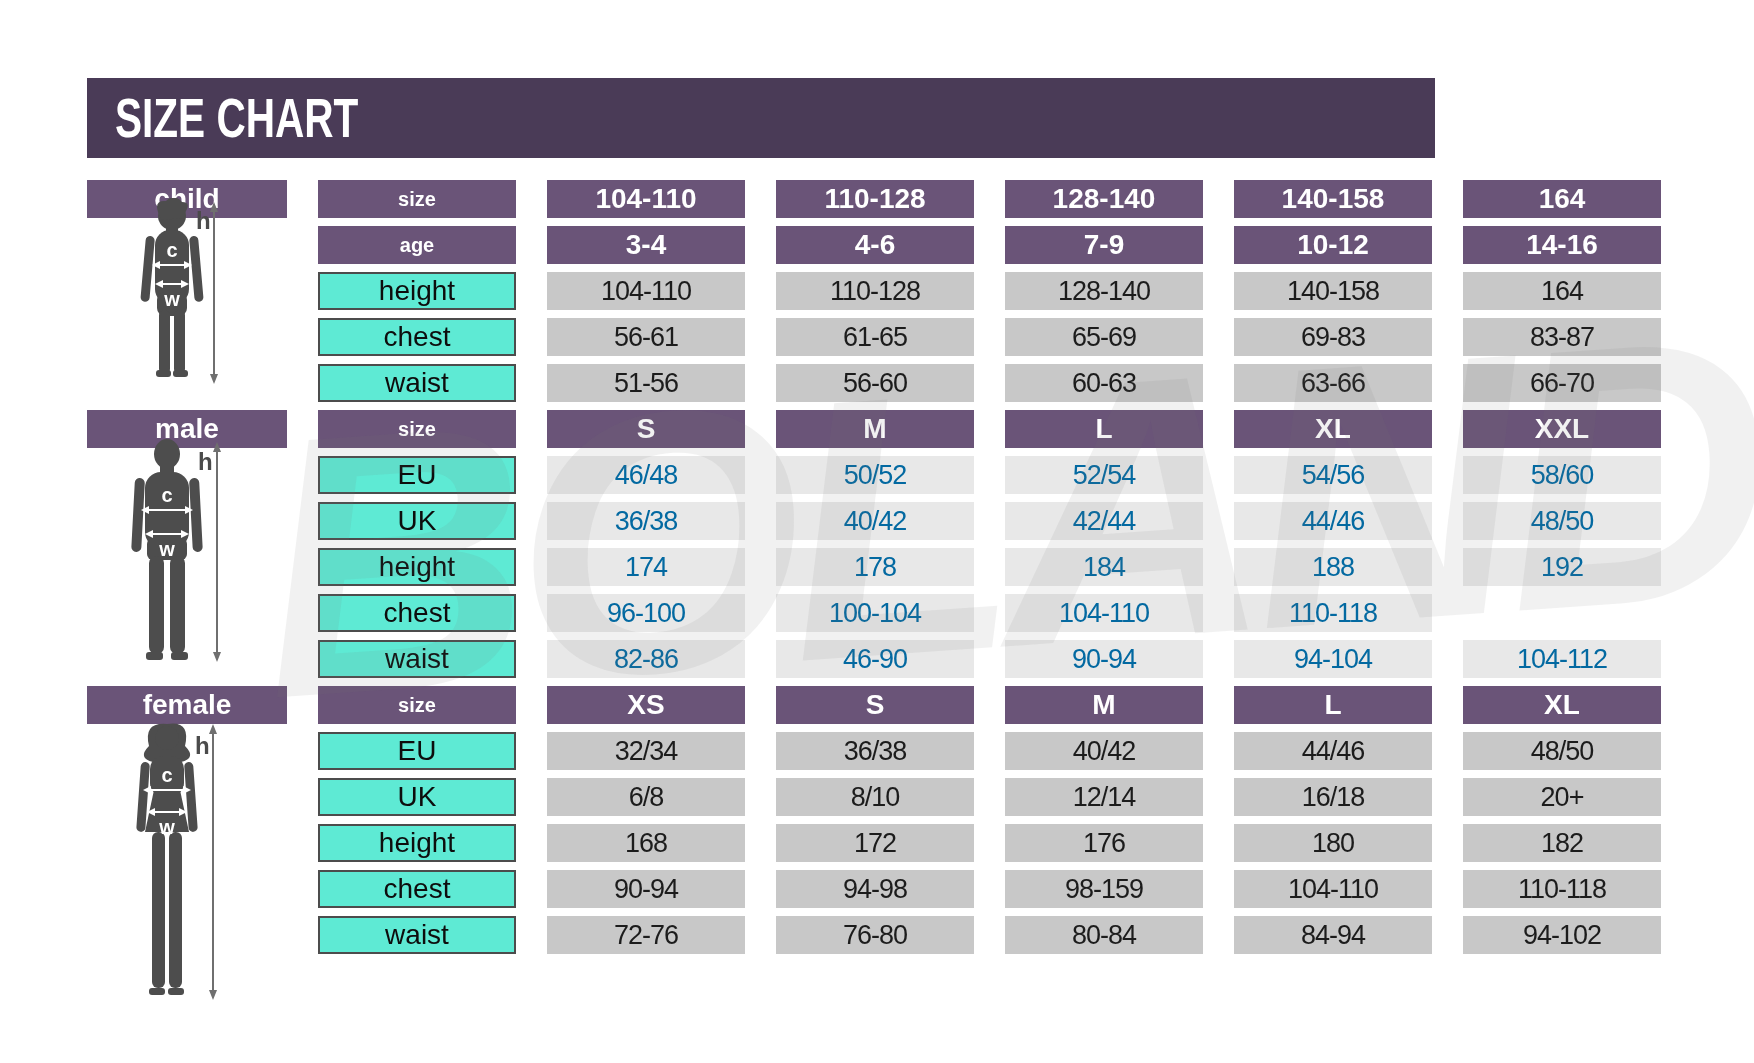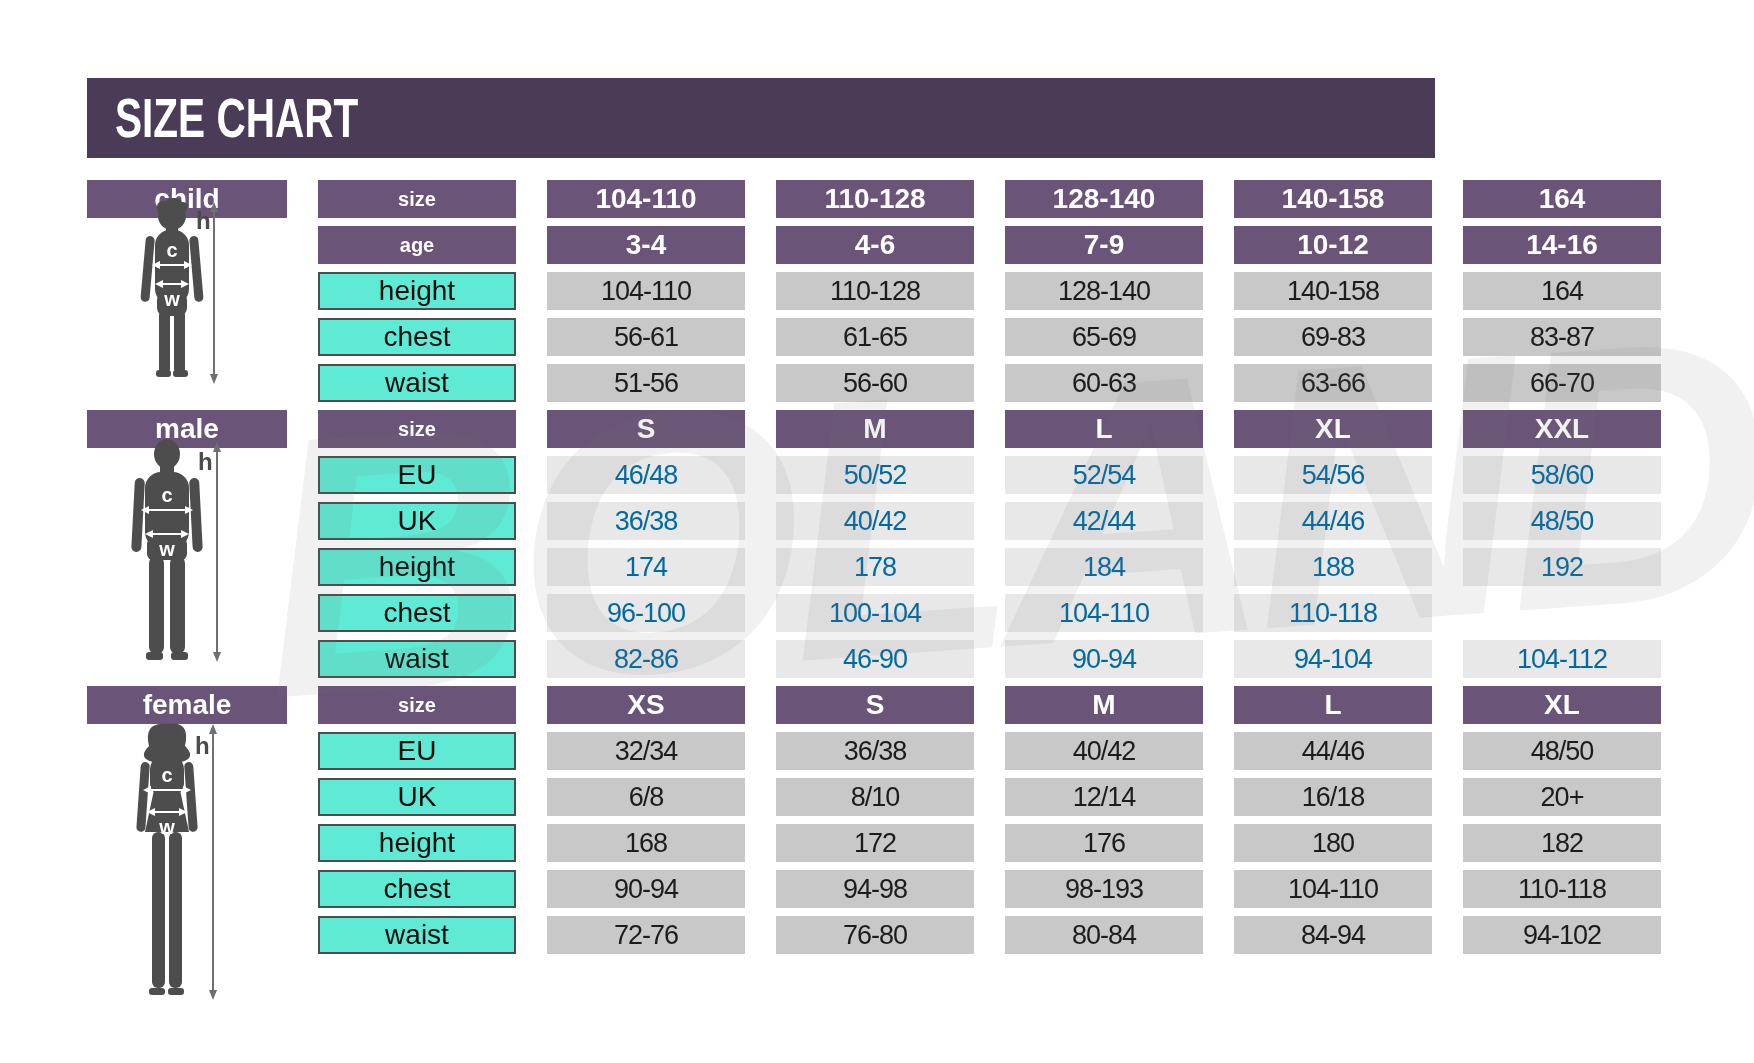--- a/index.html
+++ b/index.html
@@ -151,21 +151,21 @@
     <div class="c lbl">height</div>
       <div class="c vd">168</div>
       <div class="c vd">172</div>
       <div class="c vd">176</div>
       <div class="c vd">180</div>
       <div class="c vd">182</div>
 
     <div class="c lbl">chest</div>
       <div class="c vd">90-94</div>
       <div class="c vd">94-98</div>
-      <div class="c vd">98-193</div>
+      <div class="c vd">98-159</div>
       <div class="c vd">104-110</div>
       <div class="c vd">110-118</div>
 
     <div class="c lbl">waist</div>
       <div class="c vd">72-76</div>
       <div class="c vd">76-80</div>
       <div class="c vd">80-84</div>
       <div class="c vd">84-94</div>
       <div class="c vd">94-102</div>
   </div>

